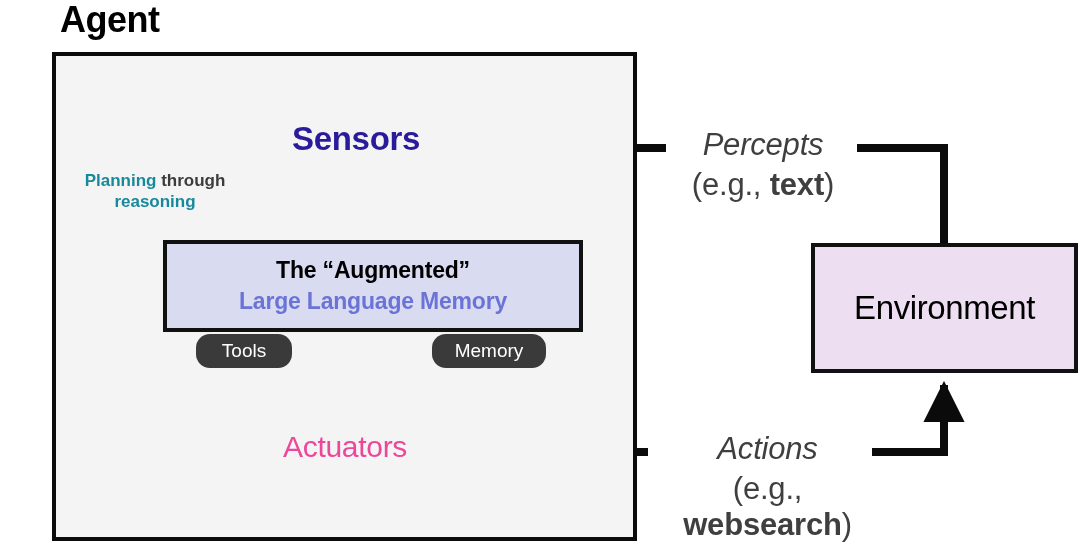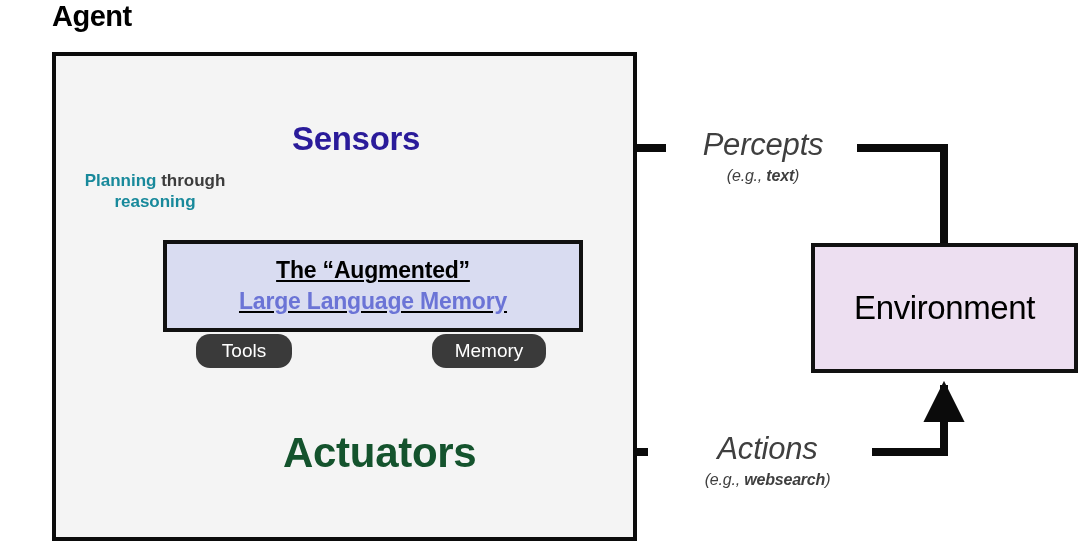--- a/index.html
+++ b/index.html
@@ -23,23 +23,23 @@
     height: 556px;
   }
   .txt {
     position: absolute;
     white-space: nowrap;
     line-height: 1;
   }
 
   
   #agent-title {
-    left: 52px;
+    left: 60px;
     top: 2px;
-    font-size: 29px;
+    font-size: 36px;
     font-weight: bold;
     color: #000000;
     letter-spacing: -0.5px;
   }
 
   
   #agent-box {
     position: absolute;
     left: 52px;
     top: 52px;
@@ -57,23 +57,23 @@
     font-size: 33px;
     font-weight: bold;
     color: #2A1B9A;
     letter-spacing: -0.3px;
   }
 
   
   #actuators-label {
     left: 283px;
     top: 432px;
-    font-size: 42px;
-    font-weight: bold;
-    color: #14532d;
+    font-size: 30px;
+    font-weight: normal;
+    color: #ec4899;
     letter-spacing: -0.3px;
   }
 
   
   #planning-caption {
     position: absolute;
     left: 60px;
     top: 170px;
     width: 190px;
     text-align: center;
@@ -92,21 +92,20 @@
     width: 420px;
     height: 92px;
     background: #D9DCF1;
     border: 4px solid #111111;
     box-sizing: border-box;
     display: flex;
     flex-direction: column;
     align-items: center;
     justify-content: center;
     gap: 4px;
-    text-decoration: underline;
   }
   #llm-line1 {
     font-size: 23px;
     font-weight: bold;
     color: #000000;
     letter-spacing: -0.2px;
   }
   #llm-line2 {
     font-size: 23px;
     font-weight: bold;
@@ -157,22 +156,21 @@
     text-align: center;
     color: #3F3F3F;
   }
   .edge-caption .line1 {
     font-size: 31px;
     font-style: italic;
     font-weight: normal;
     letter-spacing: -0.2px;
   }
   .edge-caption .line2 {
-    font-size: 16px;
-    font-style: italic;
+    font-size: 31px;
     font-weight: normal;
     letter-spacing: -0.2px;
     margin-top: 4px;
   }
   .edge-caption .line2 b {
     font-weight: bold;
   }
   #percepts-caption { left: 668px; top: 127px; width: 190px; }
   #actions-caption  { left: 660px; top: 431px; width: 215px; }
 </style>

